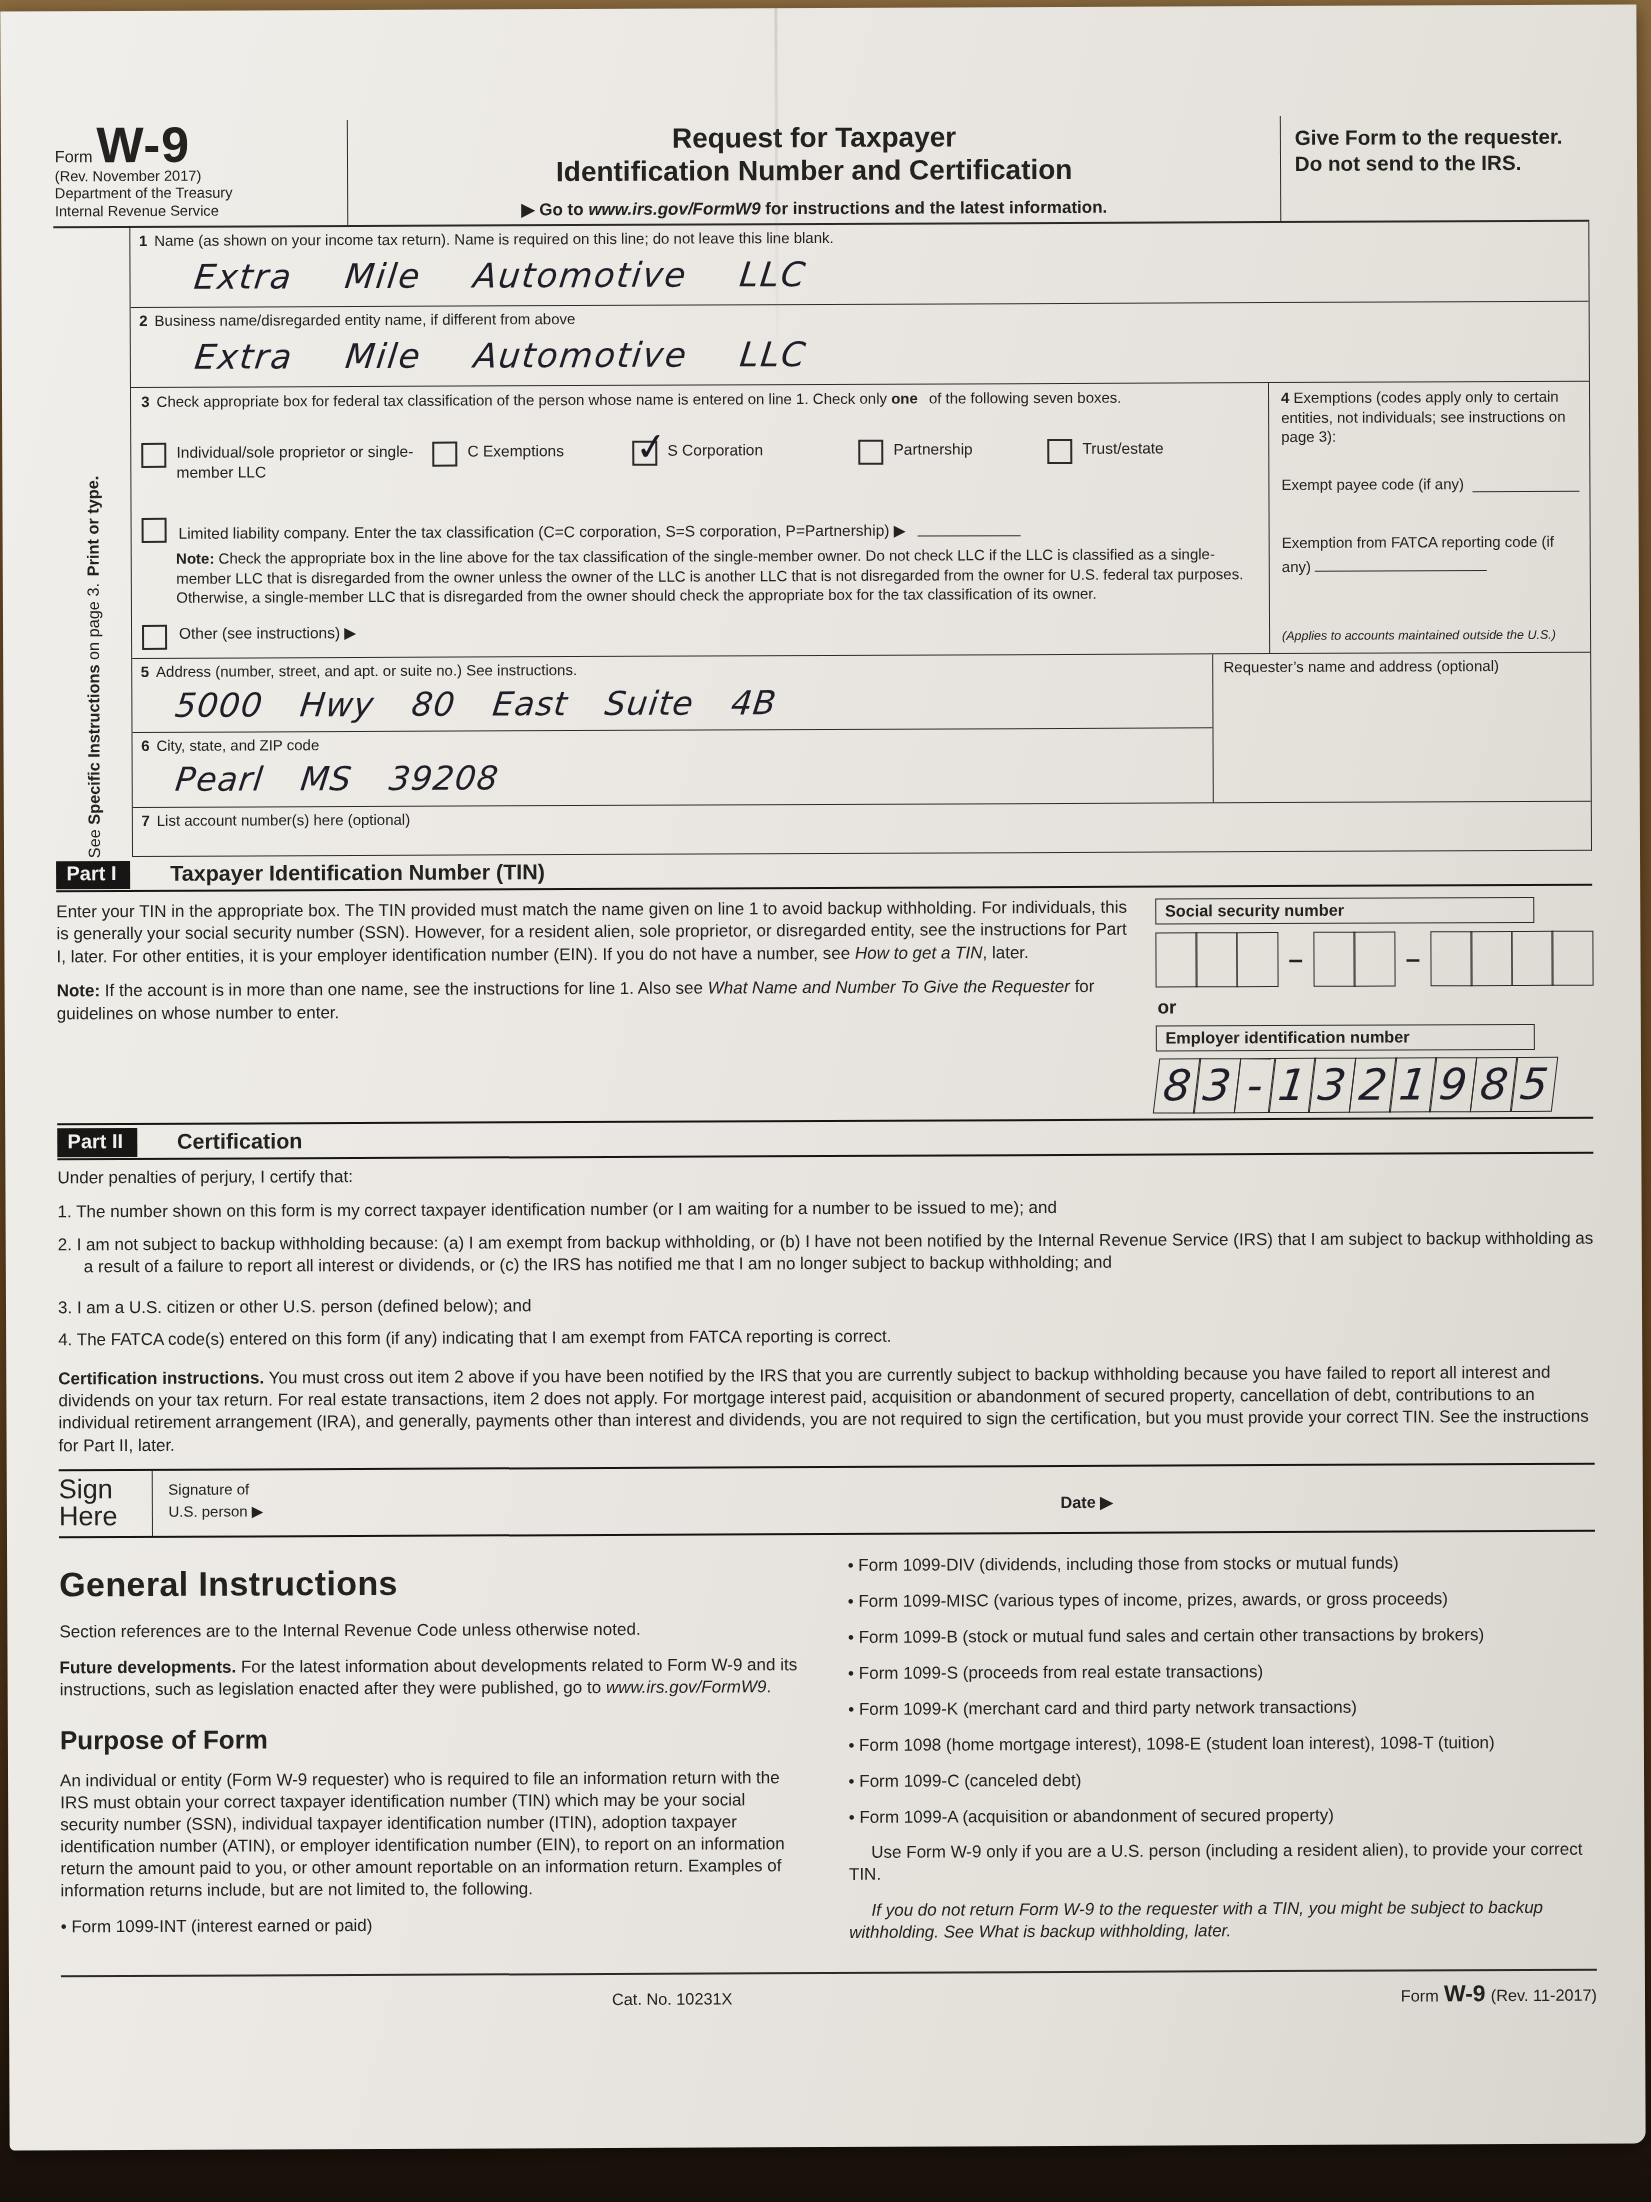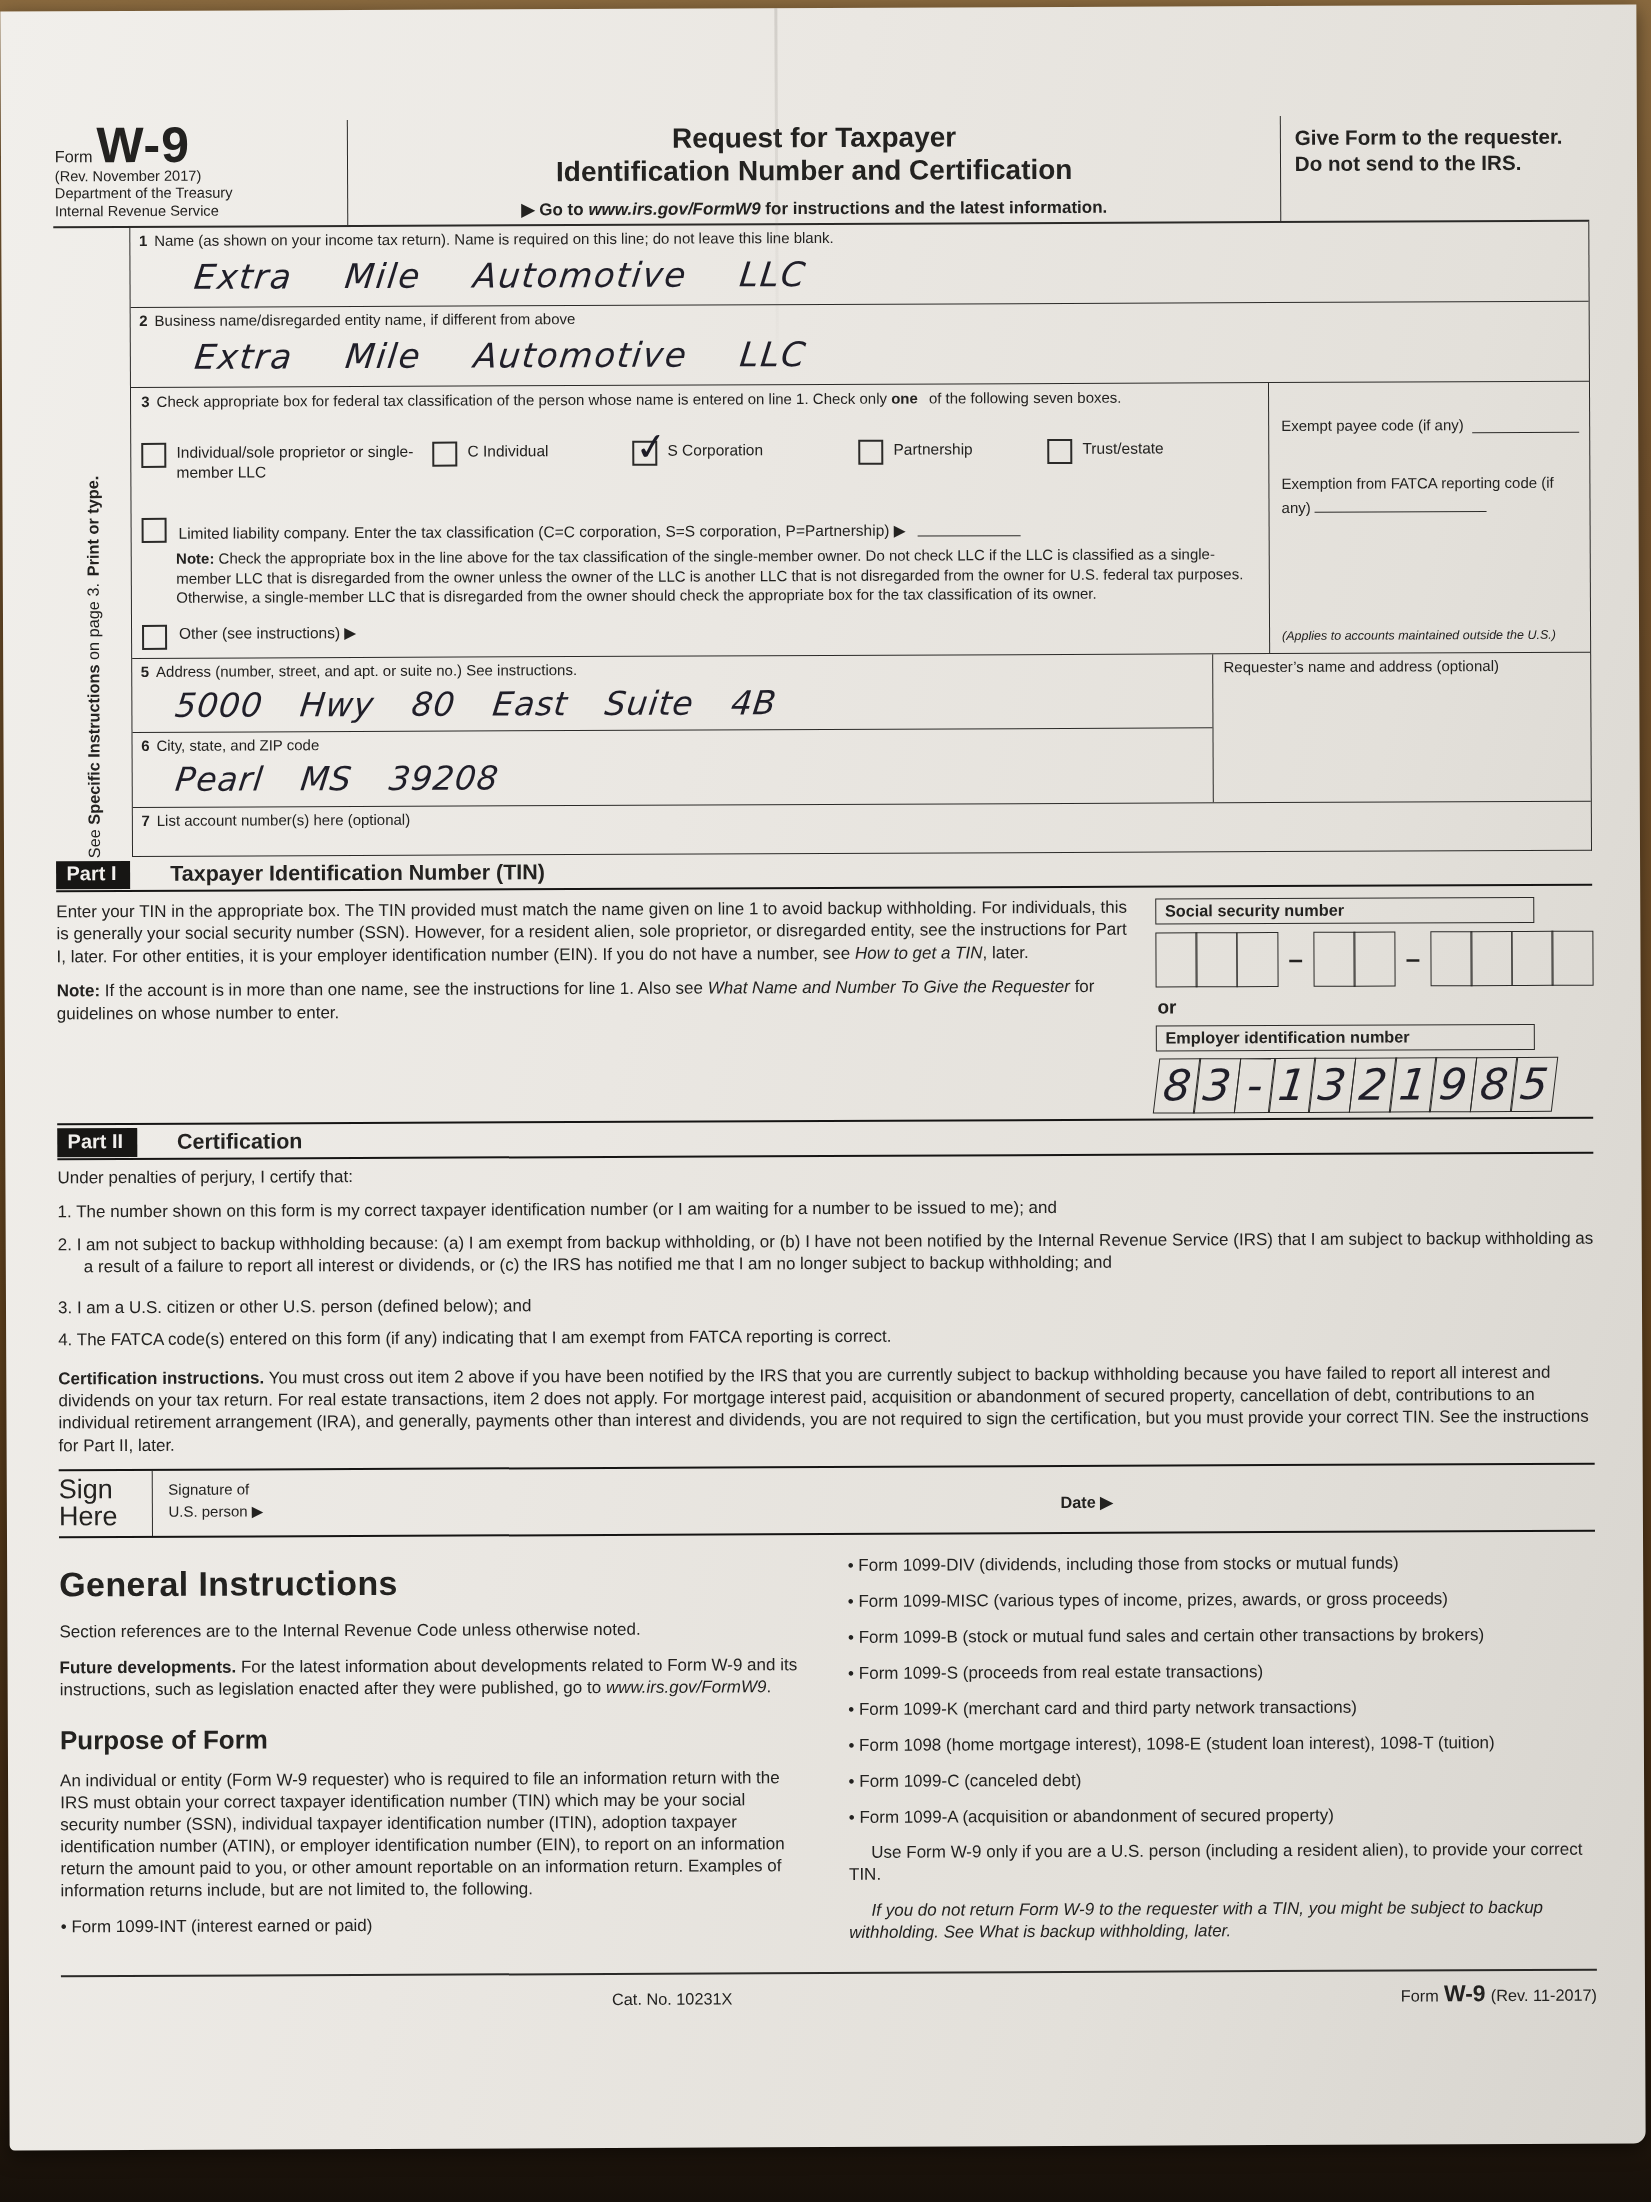--- a/index.html
+++ b/index.html
@@ -180,21 +180,21 @@
             <div class="cb-item cb-i0">
               <span class="cb">
                   <span class="cb-mark"></span>
                 </span>
               <span>Individual/sole proprietor or single-member LLC</span>
             </div>
             <div class="cb-item cb-i1">
               <span class="cb">
                   <span class="cb-mark"></span>
                 </span>
-              <span>C Individual</span>
+              <span>C Exemptions</span>
             </div>
             <div class="cb-item cb-i2">
               <span class="cb">
                   <span class="cb-mark">✓</span>
                 </span>
               <span>S Corporation</span>
             </div>
             <div class="cb-item cb-i3">
               <span class="cb">
                   <span class="cb-mark"></span>
@@ -213,20 +213,21 @@
             <span>Limited liability company. Enter the tax classification (C=C corporation, S=S corporation, P=Partnership) ▶</span>
             <span class="blank llc-blank"></span>
           </div>
           <div class="note-p"><b>Note:</b><span> Check the appropriate box in the line above for the tax classification of the single-member owner.  Do not check LLC if the LLC is classified as a single-member LLC that is disregarded from the owner unless the owner of the LLC is another LLC that is not disregarded from the owner for U.S. federal tax purposes. Otherwise, a single-member LLC that is disregarded from the owner should check the appropriate box for the tax classification of its owner.</span></div>
           <div class="other-row">
             <span class="cb"></span>
             <span>Other (see instructions) ▶</span>
           </div>
         </div>
         <div class="box4-col">
+          <div class="b4-title"><b>4</b> <span>Exemptions (codes apply only to certain entities, not individuals; see instructions on page 3):</span></div>
           <div class="b4-line">
             <span>Exempt payee code (if any)</span>
             <span class="blank"></span>
           </div>
           <div class="fatca">
             <span>Exemption from FATCA reporting code (if any)</span>
             <span class="blank fatca-blank" style="display:inline-block"></span>
           </div>
           <div class="applies">(Applies to accounts maintained outside the U.S.)</div>
         </div>

